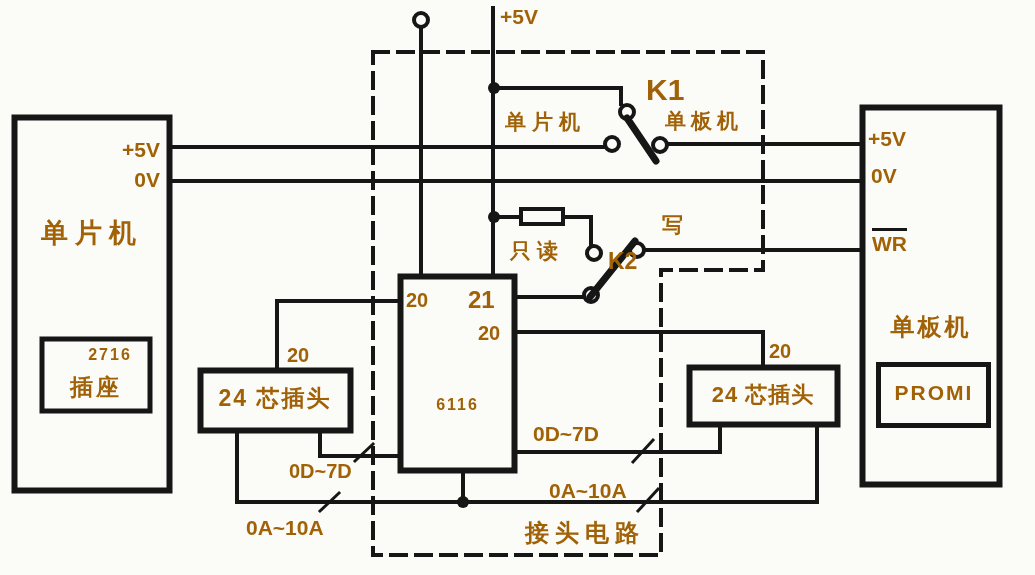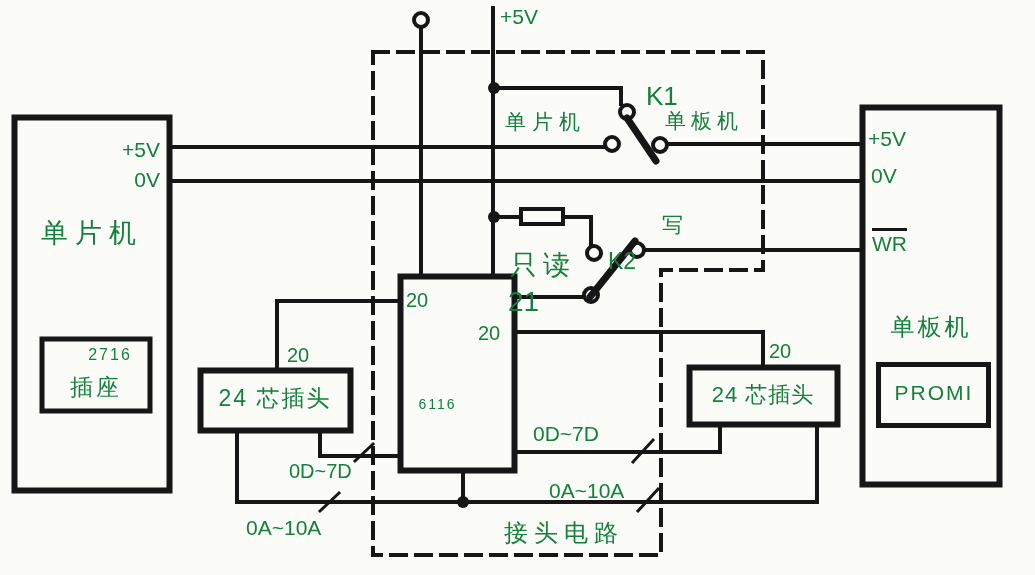--- a/index.html
+++ b/index.html
@@ -4,22 +4,22 @@
 <style>
   html,body{margin:0;padding:0;background:#e8e8e6;}
   .stage{
     position:relative;width:1035px;height:575px;margin:0 auto;
     background:#fbfbf8;overflow:hidden;
     font-family:"Liberation Sans","DejaVu Sans",sans-serif;
     color:#161616;
   }
   .stage svg{position:absolute;left:0;top:0;}
   .lbl{
-    position:absolute;font-weight:normal;white-space:nowrap;
-    line-height:1;letter-spacing:0;color:#15803d;
+    position:absolute;font-weight:bold;white-space:nowrap;
+    line-height:1;letter-spacing:0;color:#a16207;
   }
   .ctr{text-align:center;}
   .ovl{border-top:3px solid #161616;padding-top:2px;display:inline-block;}
 </style>
 </head>
 <body>
 
 <div class="stage">
 
   <svg width="1035" height="575" viewBox="0 0 1035 575">
@@ -72,50 +72,50 @@
       <rect x="400.5" y="276.5" width="114" height="194" stroke-width="6"></rect>
       <rect x="200.5" y="370.5" width="150" height="60" stroke-width="6"></rect>
       <rect x="689.5" y="367.5" width="148" height="57" stroke-width="6"></rect>
       <rect x="862.5" y="107.5" width="137" height="377" stroke-width="6"></rect>
       <rect x="878.5" y="364.5" width="110" height="61" stroke-width="5"></rect>
     </g>
   </svg>
 
   <div class="lbl" style="left:500px;top:6px;font-size:21px;">+5V</div>
 
-  <div class="lbl" style="left:646px;top:83px;font-size:26px;">K1</div>
+  <div class="lbl" style="left:646px;top:75px;font-size:30px;">K1</div>
   <div class="lbl" style="left:505px;top:111px;font-size:21px;letter-spacing:6px;">单片机</div>
   <div class="lbl" style="left:665px;top:110px;font-size:21px;letter-spacing:5px;">单板机</div>
 
   <div class="lbl" style="left:608px;top:204px;font-size:23px;margin-top:46px;">K2</div>
-  <div class="lbl" style="left:510px;top:252px;font-size:27px;letter-spacing:6px;text-align:center;">只读</div>
+  <div class="lbl" style="left:510px;top:240px;font-size:21px;letter-spacing:6px;text-align:center;">只读</div>
   <div class="lbl" style="left:662px;top:214px;font-size:21px;">写</div>
 
   <div class="lbl" style="left:112px;top:139px;width:48px;text-align:right;font-size:21px;">+5V</div>
   <div class="lbl" style="left:112px;top:169px;width:48px;text-align:right;font-size:21px;">0V</div>
   <div class="lbl ctr" style="left:22px;top:220px;width:140px;font-size:27px;letter-spacing:7px;">单片机</div>
   <div class="lbl ctr" style="left:56px;top:347px;width:108px;font-size:16px;letter-spacing:2px;">2716</div>
   <div class="lbl ctr" style="left:42px;top:376px;width:108px;font-size:23px;letter-spacing:3px;">插座</div>
 
   <div class="lbl" style="left:406px;top:290px;font-size:20px;">20</div>
-  <div class="lbl" style="left:508px;top:288px;font-size:28px;">21</div>
+  <div class="lbl" style="left:468px;top:288px;font-size:24px;">21</div>
   <div class="lbl" style="left:478px;top:323px;font-size:20px;">20</div>
-  <div class="lbl ctr" style="left:380px;top:397px;width:115px;font-size:14px;letter-spacing:2px;">6116</div>
+  <div class="lbl ctr" style="left:400px;top:397px;width:115px;font-size:16px;letter-spacing:2px;">6116</div>
 
   <div class="lbl" style="left:287px;top:345px;font-size:20px;">20</div>
   <div class="lbl ctr" style="left:200px;top:387px;width:150px;font-size:23px;letter-spacing:2px;">24 芯插头</div>
   <div class="lbl" style="left:289px;top:461px;font-size:20px;">0D~7D</div>
   <div class="lbl" style="left:246px;top:517px;font-size:21px;">0A~10A</div>
 
   <div class="lbl" style="left:769px;top:341px;font-size:20px;">20</div>
   <div class="lbl ctr" style="left:689px;top:384px;width:148px;font-size:22px;letter-spacing:1px;">24 芯插头</div>
   <div class="lbl" style="left:533px;top:423px;font-size:21px;">0D~7D</div>
   <div class="lbl" style="left:549px;top:480px;font-size:21px;">0A~10A</div>
 
-  <div class="lbl" style="left:504px;top:521px;font-size:24px;letter-spacing:6px;">接头电路</div>
+  <div class="lbl" style="left:525px;top:521px;font-size:24px;letter-spacing:6px;">接头电路</div>
 
   <div class="lbl" style="left:868px;top:128px;font-size:21px;">+5V</div>
   <div class="lbl" style="left:871px;top:165px;font-size:21px;">0V</div>
   <div class="lbl" style="left:872px;top:228px;font-size:21px;"><span class="ovl">WR</span></div>
   <div class="lbl ctr" style="left:862px;top:315px;width:138px;font-size:24px;letter-spacing:3px;">单板机</div>
   <div class="lbl ctr" style="left:879px;top:382px;width:110px;font-size:21px;letter-spacing:2px;">PROMI</div>
 
 </div>
 
 </body></html>

